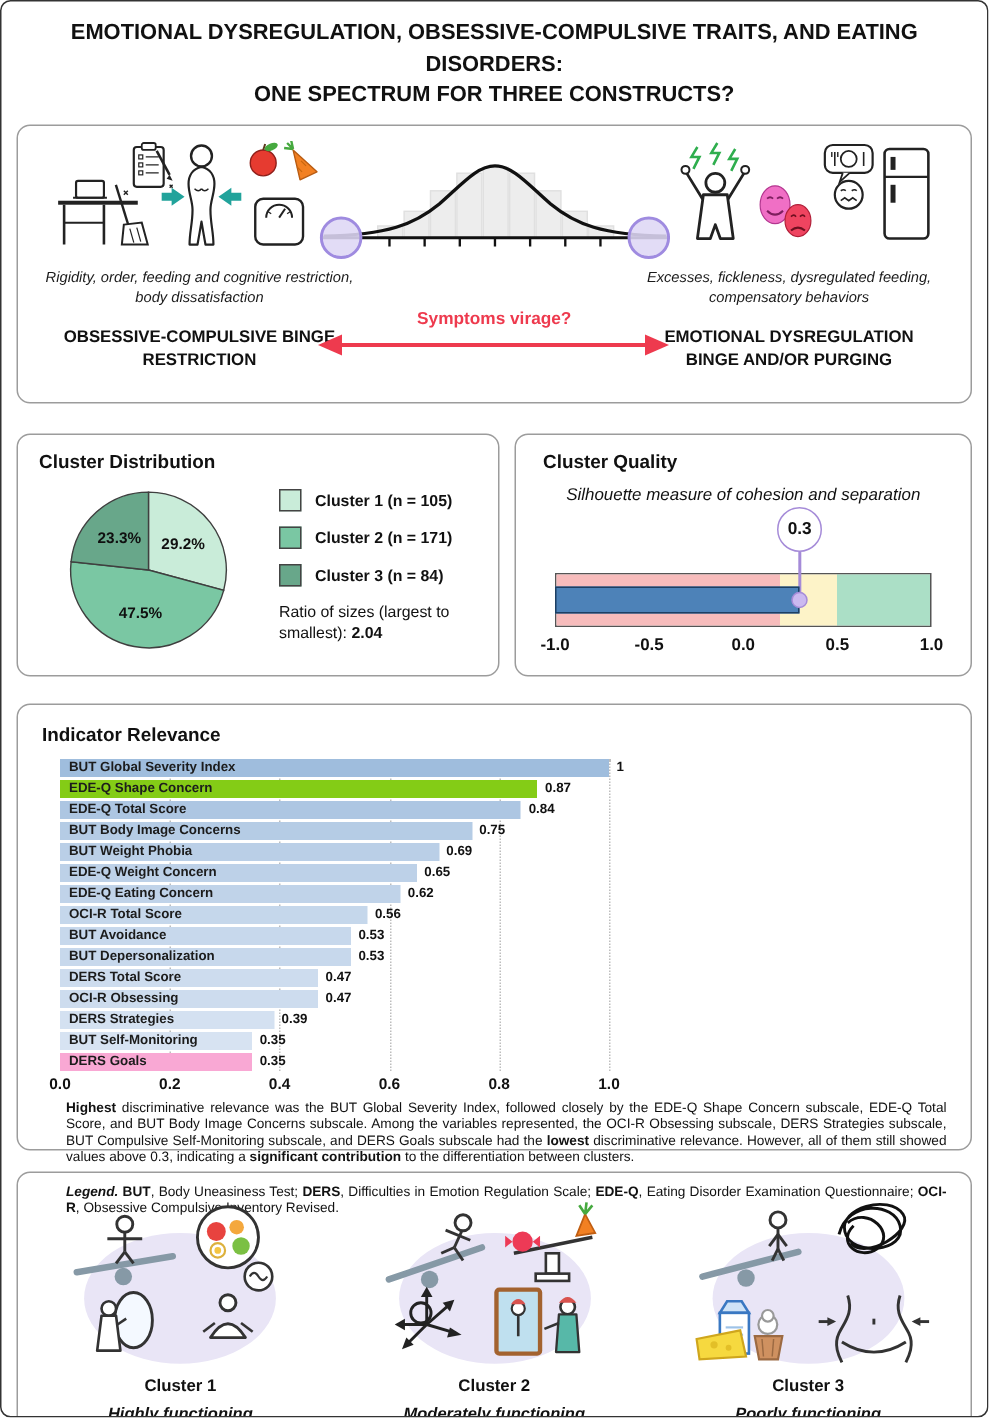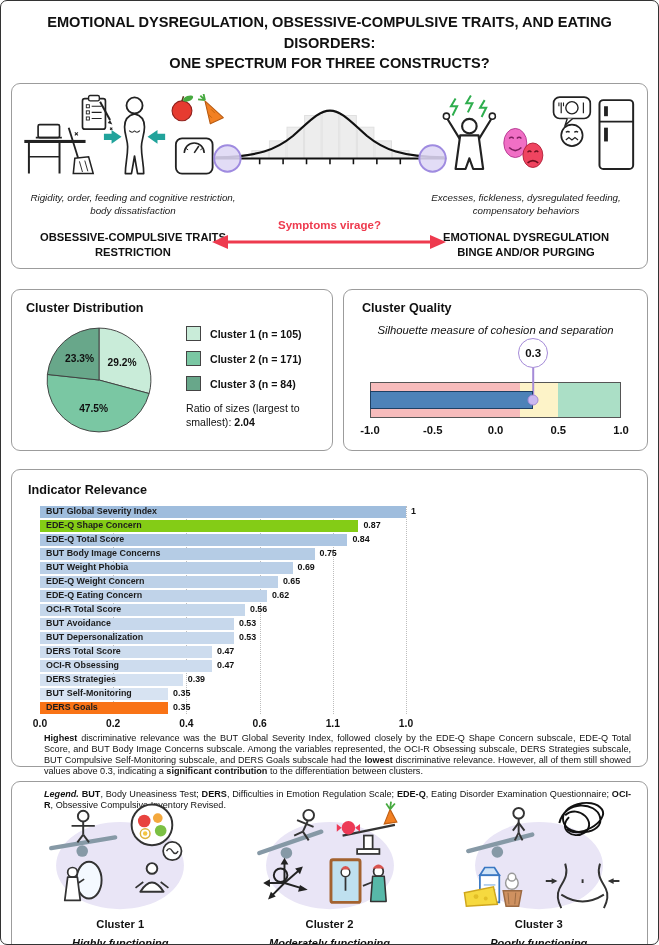--- a/index.html
+++ b/index.html
@@ -1,21 +1,21 @@
 <!DOCTYPE html>
 <html><head>
 <meta charset="utf-8">
 <style>
   html,body{margin:0;padding:0;}
   body{width:659px;height:945px;font-family:"Liberation Sans",sans-serif;background:#fff;color:#111;}
   .page{box-sizing:border-box;width:659px;height:945px;border:1.6px solid #333;border-radius:7px;padding:0 10px;overflow:hidden;background:#fff;}
   .title{text-align:center;font-weight:bold;font-size:14.6px;line-height:1.42;padding:11px 8px 0;}
   .panel{border:1.2px solid #9c9c9c;border-radius:9px;background:#fff;box-sizing:border-box;}
   
-  .top-panel{height:186px;margin-top:9px;display:flex;padding:10px 8px 8px;}
+  .top-panel{height:186px;margin-top:9px;display:flex;padding:10px 8px 20px;}
   .concept{display:flex;flex-direction:column;align-items:center;}
   .concept.side{width:36.5%;}
   .concept.mid{width:27%;}
   .caption{font-style:italic;font-size:9.8px;text-align:center;line-height:1.3;margin-top:8px;color:#1a1a1a;max-width:240px;}
   .heading{font-weight:bold;font-size:11.2px;text-align:center;line-height:1.35;margin-top:12px;}
   .virage{color:#ee3a4e;font-weight:bold;font-size:11.5px;margin-top:auto;}
   
   .row2{display:flex;gap:10px;margin-top:20px;}
   .cd-panel{width:322px;height:162px;padding:11px 14px;}
   .cq-panel{flex:1;height:162px;padding:11px 18px;}
@@ -117,21 +117,21 @@
         <g>
           <rect x="206" y="58" width="48" height="46" rx="8" fill="#fff" stroke="#222" stroke-width="2.4"></rect>
           <path d="M217,77 a13,13 0 0 1 26,0" fill="none" stroke="#222" stroke-width="2"></path>
           <line x1="230" y1="77" x2="236" y2="68" stroke="#222" stroke-width="2"></line>
           <line x1="219" y1="71" x2="222" y2="73" stroke="#222" stroke-width="1.3"></line>
           <line x1="241" y1="71" x2="238" y2="73" stroke="#222" stroke-width="1.3"></line>
         </g>
       </svg>
       <div class="caption">Rigidity, order, feeding and cognitive restriction, body dissatisfaction</div>
       <div class="heading">
-        <span>OBSESSIVE-COMPULSIVE TRAITS</span><br>
+        <span>OBSESSIVE-COMPULSIVE BINGE</span><br>
         <span>RESTRICTION</span>
       </div>
     </div>
 
     <div class="concept mid" style="padding-bottom:10px;">
       <svg width="256" height="84" viewBox="0 0 260 86">
         <g fill="#ededed" stroke="#e0e0e0" stroke-width="1">
           <rect x="51" y="58" width="17" height="8"></rect>
             <rect x="69" y="48" width="17" height="18"></rect>
           <rect x="87" y="34" width="17" height="32"></rect>
@@ -353,32 +353,32 @@
               </div>
               <span class="ir-value" style="left: calc(39% + 5px);">0.39</span>
             </div>
             <div class="ir-row">
               <div class="ir-bar" style="width: 35%; background: rgb(215, 227, 242);">
                 <span class="ir-label">BUT Self-Monitoring</span>
               </div>
               <span class="ir-value" style="left: calc(35% + 5px);">0.35</span>
             </div>
             <div class="ir-row">
-              <div class="ir-bar" style="width: 35%; background: #f97316;">
+              <div class="ir-bar" style="width: 35%; background: #f9a8d4;">
                 <span class="ir-label">DERS Goals</span>
               </div>
               <span class="ir-value" style="left: calc(35% + 5px);">0.35</span>
             </div>
           </div>
         <div id="ir-axis">
             <span class="ir-tick" style="left: 0%;">0.0</span>
             <span class="ir-tick" style="left: 20%;">0.2</span>
             <span class="ir-tick" style="left: 40%;">0.4</span>
             <span class="ir-tick" style="left: 60%;">0.6</span>
-            <span class="ir-tick" style="left: 80%;">1.1</span>
+            <span class="ir-tick" style="left: 80%;">0.8</span>
             <span class="ir-tick" style="left: 100%;">1.0</span>
           </div>
       </div>
       <div class="ir-text">
         <p><span style="font-weight: bold;">Highest</span><span> discriminative relevance was the BUT Global Severity Index, followed closely by the EDE-Q Shape Concern subscale, EDE-Q Total Score, and BUT Body Image Concerns subscale. Among the variables represented, the OCI-R Obsessing subscale, DERS Strategies subscale, BUT Compulsive Self-Monitoring subscale, and DERS Goals subscale had the </span><span style="font-weight: bold;">lowest</span><span> discriminative relevance. However, all of them still showed values above 0.3, indicating a </span><span style="font-weight: bold;">significant contribution</span><span> to the differentiation between clusters.</span></p>
         <p><span style="font-weight: bold; font-style: italic;">Legend.</span><span> </span><span style="font-weight: bold;">BUT</span><span>, Body Uneasiness Test; </span><span style="font-weight: bold;">DERS</span><span>, Difficulties in Emotion Regulation Scale; </span><span style="font-weight: bold;">EDE-Q</span><span>, Eating Disorder Examination Questionnaire; </span><span style="font-weight: bold;">OCI-R</span><span>, Obsessive Compulsive Inventory Revised.</span></p>
       </div>
     </div>
   </div>
 

